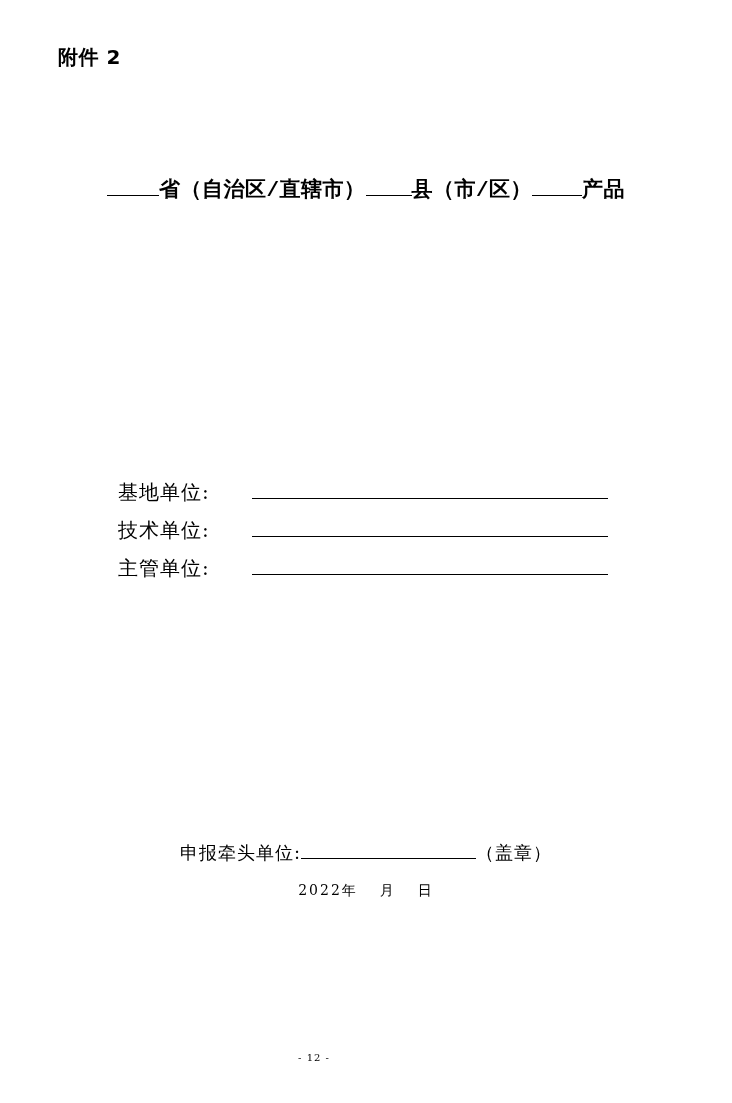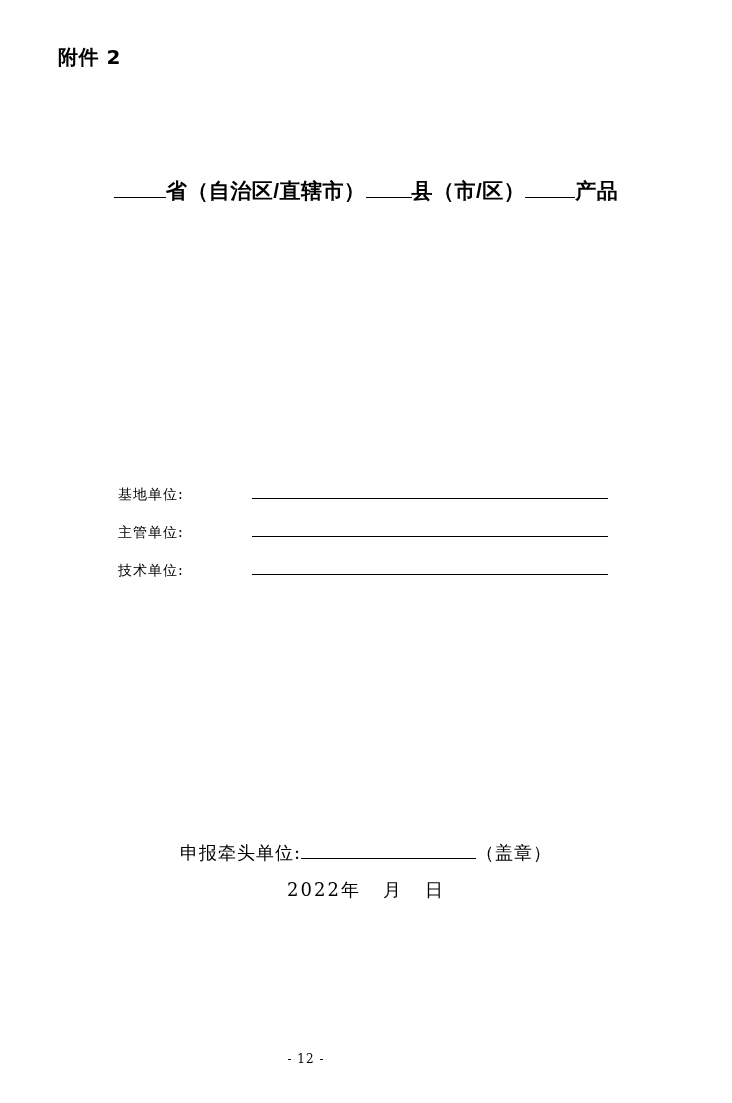--- a/index.html
+++ b/index.html
@@ -35,21 +35,21 @@
 
   
   .title-block {
     position: absolute;
     left: 0;
     top: 172px;
     width: 732px;
     text-align: center;
   }
   .title-line {
-    font-family: Liberation Sans, sans-serif;
+    font-family: Liberation Mono, monospace;
     font-weight: bold;
     font-size: 21px;
     line-height: 38px;
     letter-spacing: 0.5px;
     white-space: nowrap;
   }
   .title-line .blank {
     display: inline-block;
     border-bottom: 1.5px solid #000;
     vertical-align: baseline;
@@ -62,21 +62,21 @@
   .units {
     position: absolute;
     left: 118px;
     top: 478px;
     width: 500px;
   }
   .unit-row {
     display: flex;
     align-items: baseline;
     height: 38px;
-    font-size: 14px;
+    font-size: 20px;
     letter-spacing: 1px;
   }
   .unit-label {
     width: 120px;
     flex: 0 0 auto;
     white-space: nowrap;
   }
   .unit-line {
     flex: 1 1 auto;
     border-bottom: 1.2px solid #000;
@@ -99,60 +99,60 @@
     line-height: 34px;
     white-space: nowrap;
   }
   .lead-row .blank-long {
     display: inline-block;
     width: 175px;
     border-bottom: 1.2px solid #000;
     vertical-align: baseline;
   }
   .date-row {
-    font-size: 18px;
+    font-size: 14px;
     line-height: 40px;
     letter-spacing: 2px;
     white-space: nowrap;
   }
   .date-gap { display: inline-block; width: 22px; }
 
   
   .footer {
     position: absolute;
-    left: 4px;
+    left: 12px;
     top: 1052px;
     width: 604px;
     text-align: center;
-    font-size: 12px;
+    font-size: 10px;
     letter-spacing: 1px;
   }
 </style>
 </head>
 <body>
 
 <div class="page">
 
   <div class="attach-label">附件 2</div>
 
   <div class="title-block">
     <div class="title-line"><span class="blank blank-w1"></span><span>省（自治区/直辖市）</span><span class="blank blank-w2"></span><span>县（市/区）</span><span class="blank blank-w3"></span><span>产品</span></div>
   </div>
 
   <div class="units">
     <div class="unit-row">
       <span class="unit-label">基地单位:</span>
       <span class="unit-line"></span>
     </div>
     <div class="unit-row">
-      <span class="unit-label">主管单位:</span>
+      <span class="unit-label">技术单位:</span>
       <span class="unit-line"></span>
     </div>
     <div class="unit-row">
-      <span class="unit-label">技术单位:</span>
+      <span class="unit-label">主管单位:</span>
       <span class="unit-line"></span>
     </div>
   </div>
 
   <div class="lead-block">
     <div class="lead-row"><span>申报牵头单位:</span><span class="blank-long"></span><span>（盖章）</span></div>
     <div class="date-row"><span>2022</span><span>年</span><span class="date-gap"></span><span></span><span>月</span><span class="date-gap"></span><span></span><span>日</span></div>
   </div>
 
   <div class="footer">- 12 -</div>

